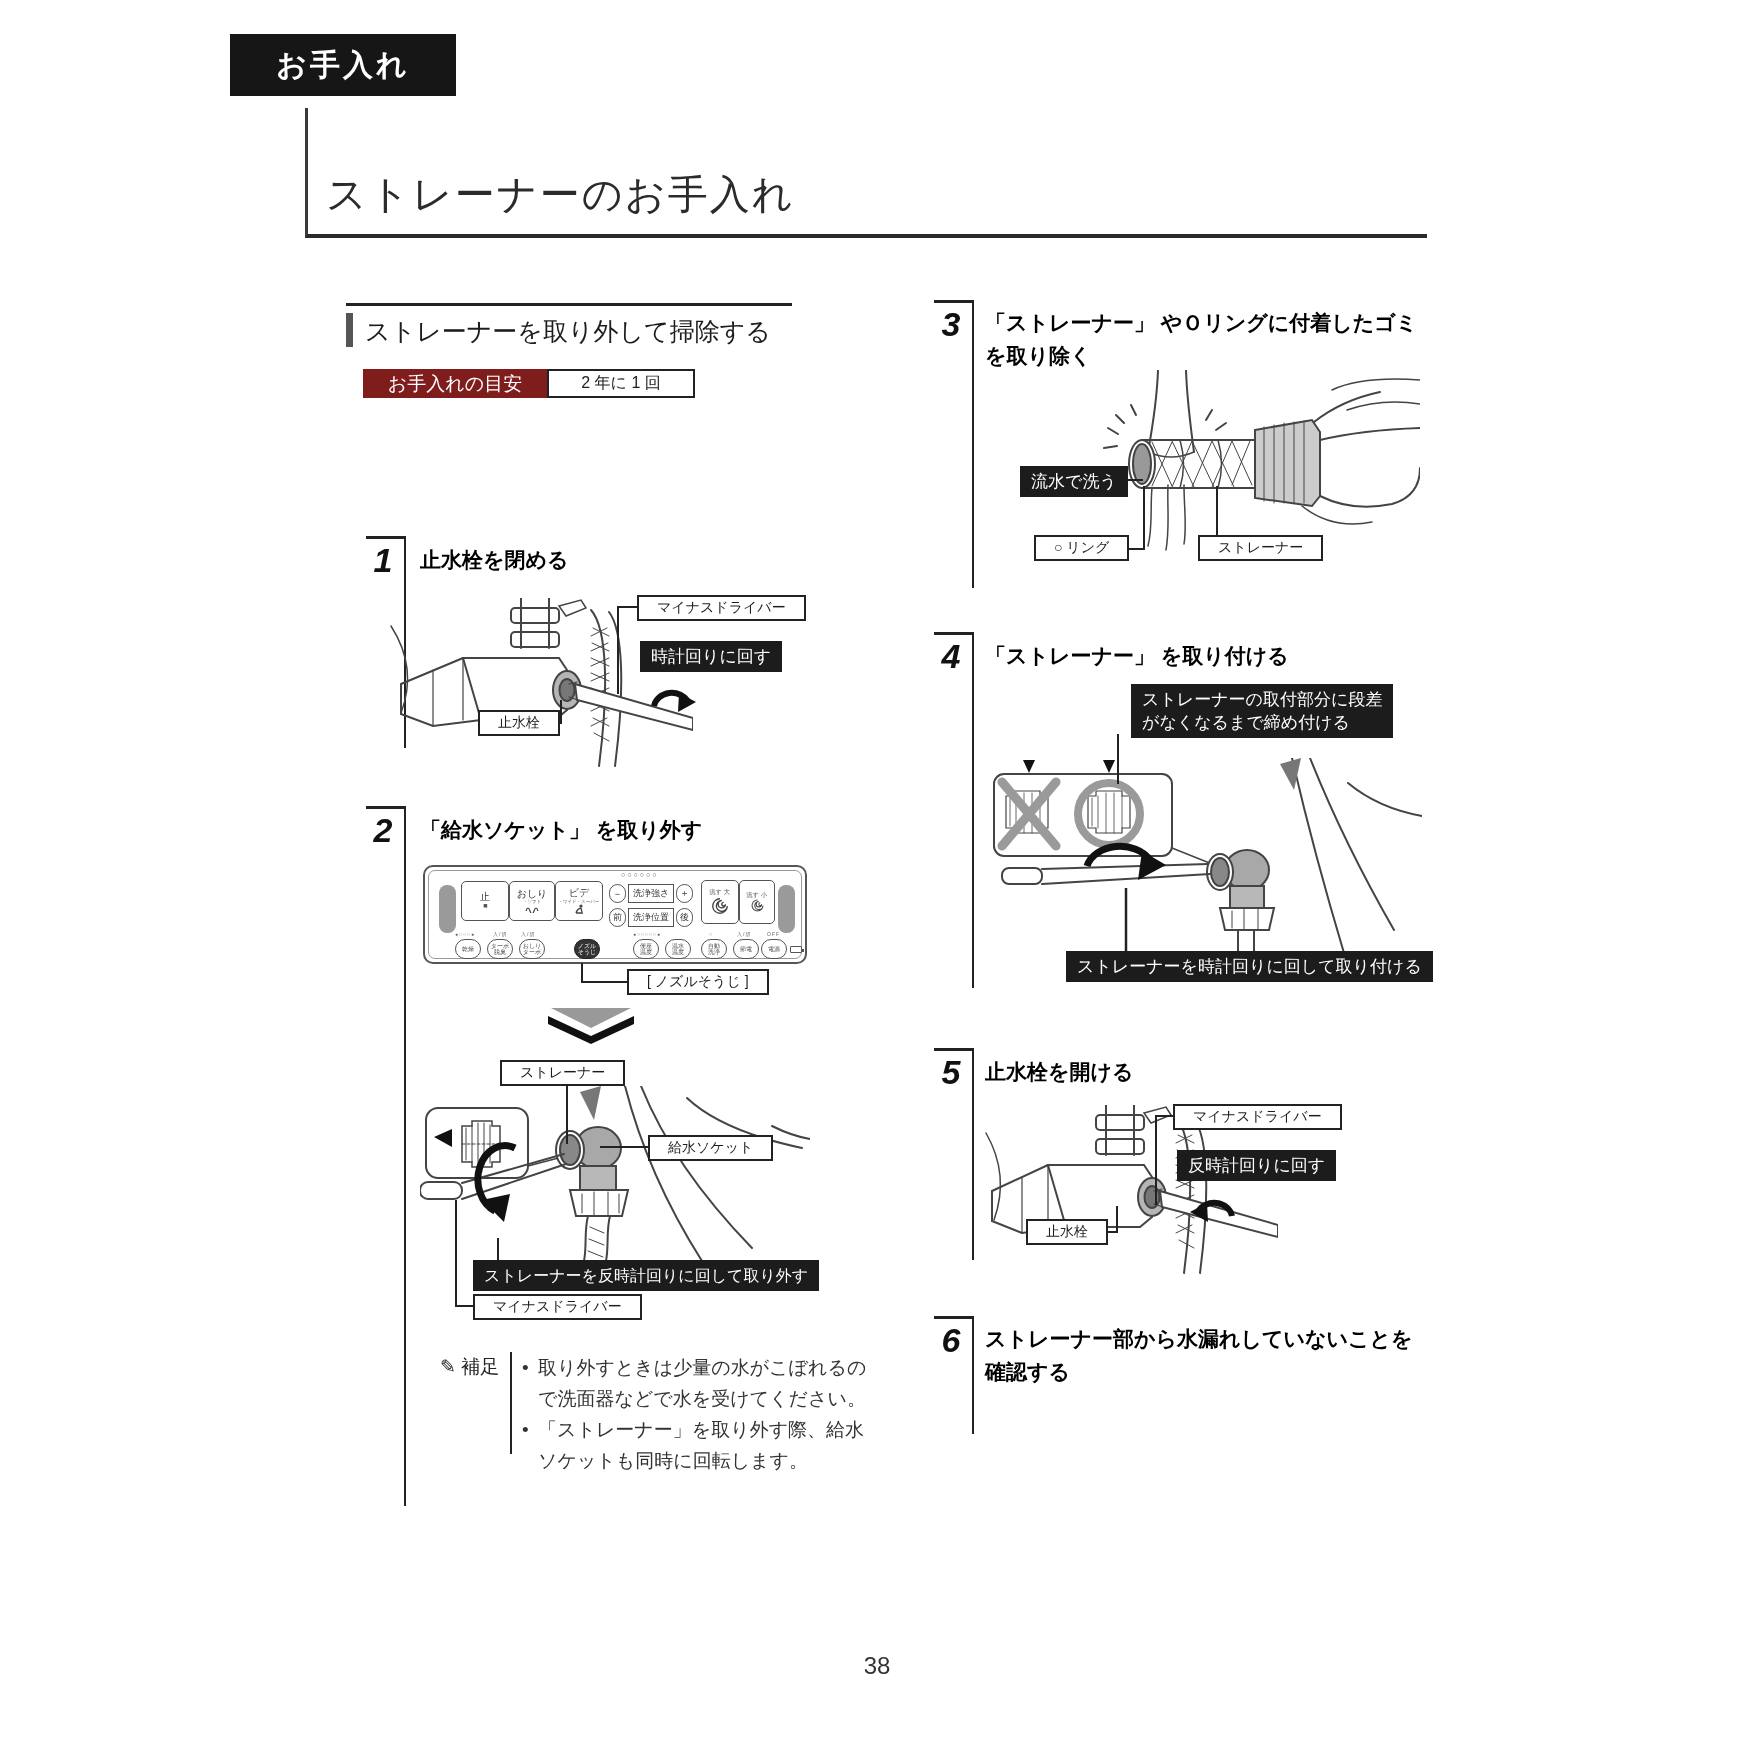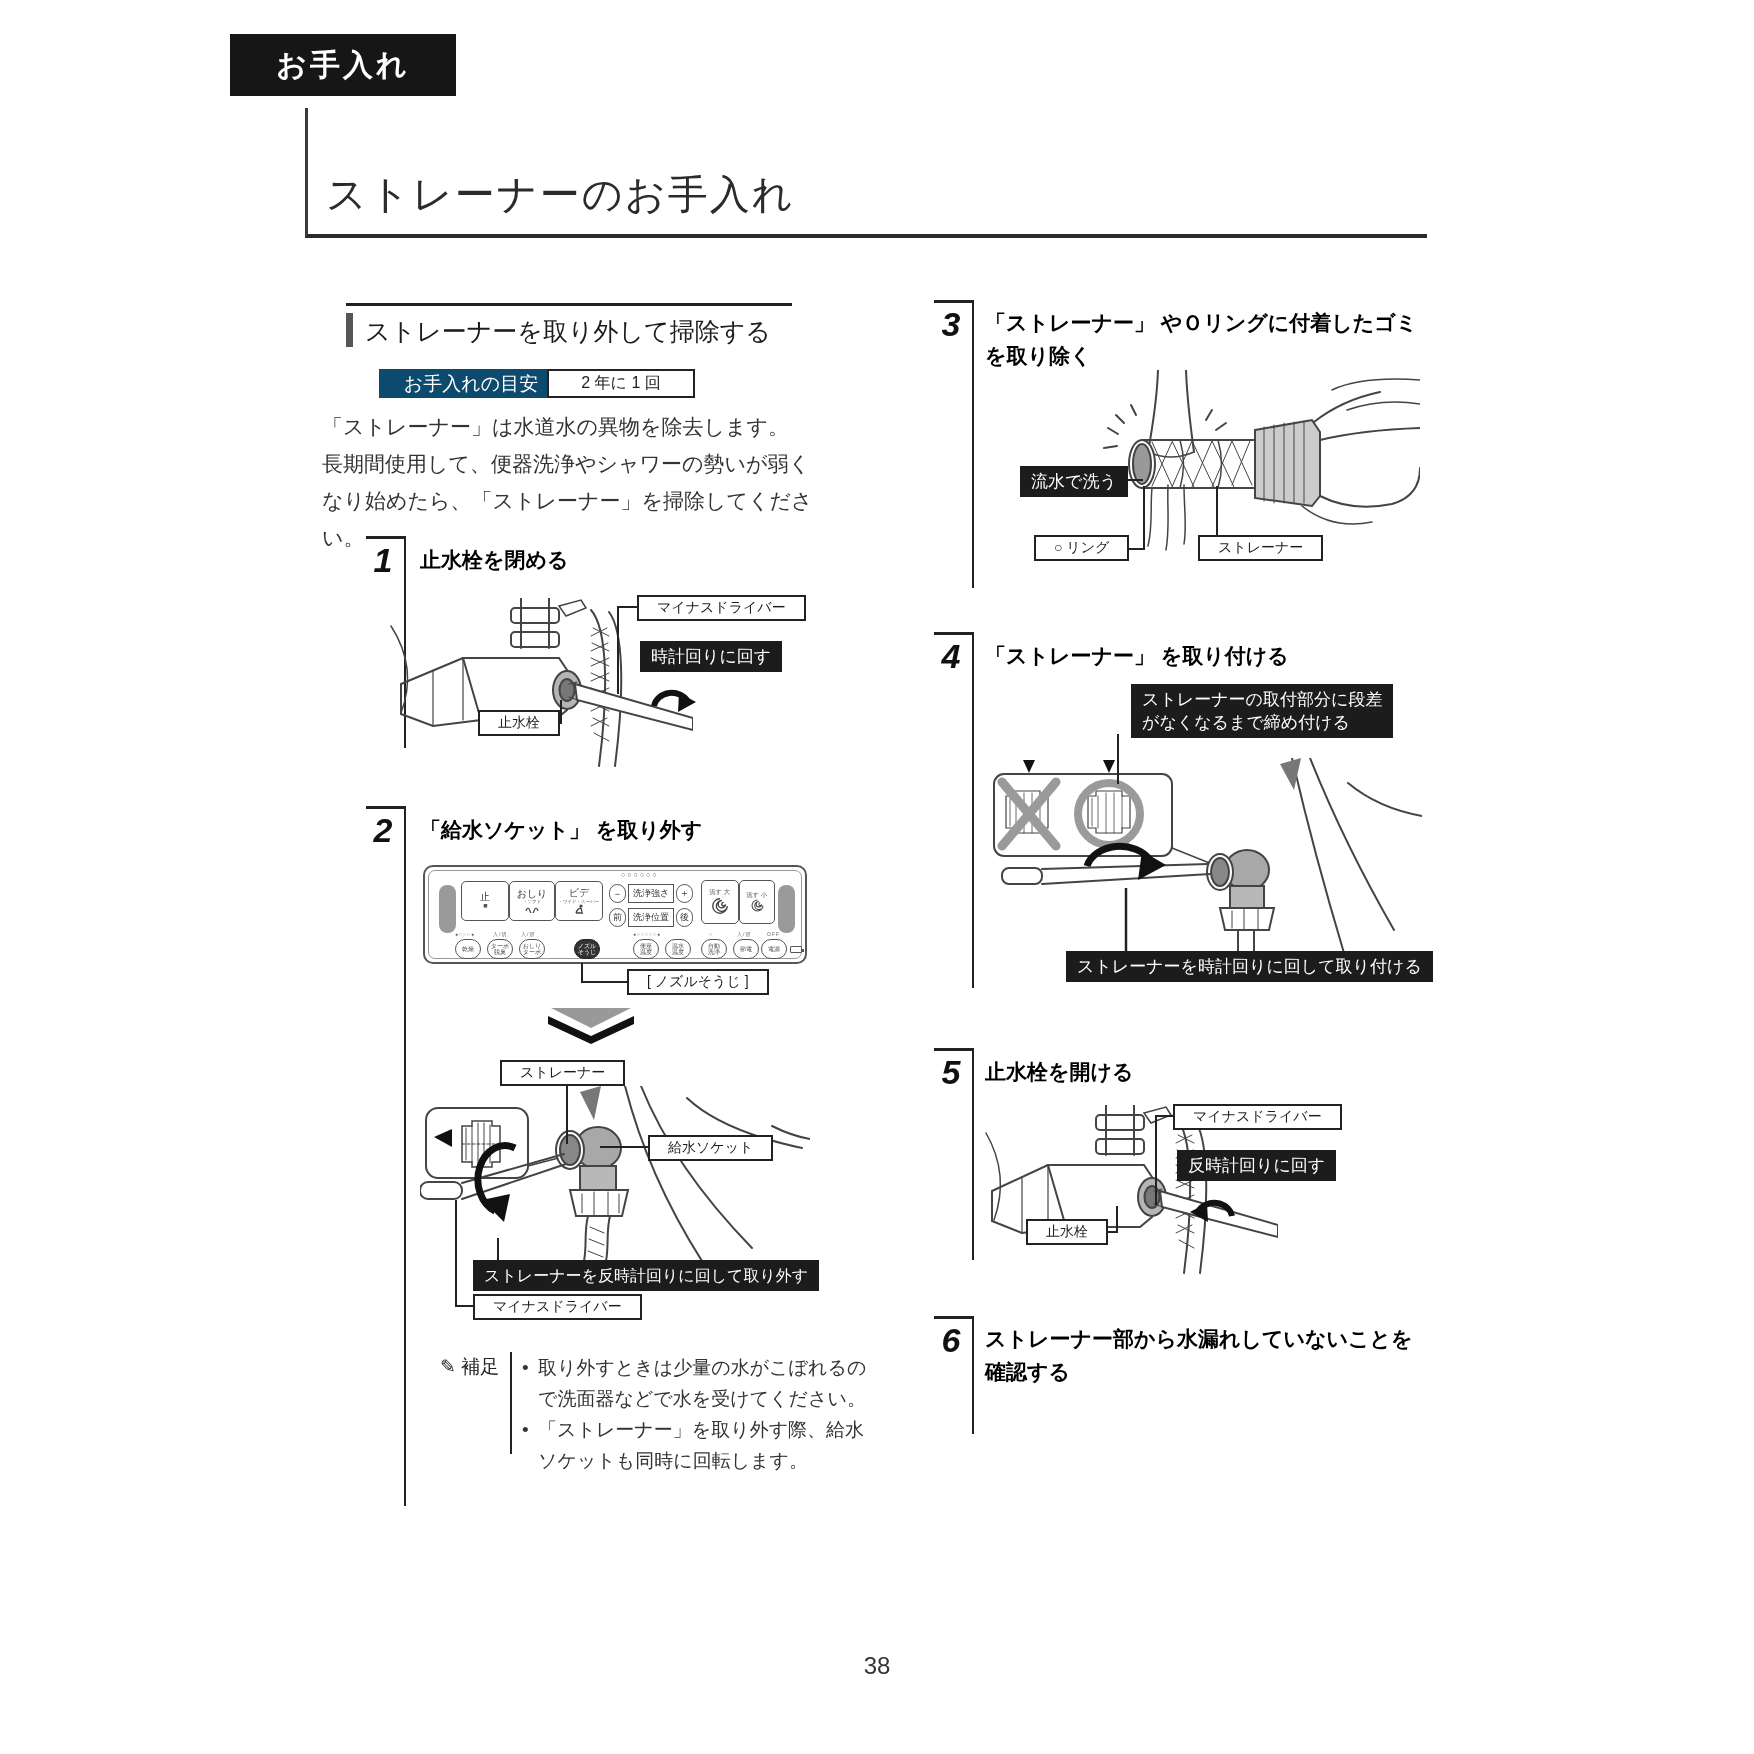--- a/index.html
+++ b/index.html
@@ -6,21 +6,21 @@
   *{box-sizing:border-box;font-family:"Liberation Sans",sans-serif;}
   #page{position:relative;width:1754px;height:1754px;background:#ffffff;overflow:hidden;color:#222;}
   .abs{position:absolute;}
   .tag{background:#161616;color:#fff;font-weight:bold;font-size:30px;letter-spacing:3px;
        display:flex;align-items:center;justify-content:center;}
   .doc-header{border-left:3px solid #3a3a3a;border-bottom:4px solid #2a2a2a;}
   .doc-title{position:absolute;left:18px;bottom:12px;font-size:40px;letter-spacing:2px;color:#2b2b2b;white-space:nowrap;}
   .sec-head{border-top:3px solid #222;display:flex;align-items:flex-start;padding-top:7px;}
   .sec-bar{width:7px;height:34px;background:#555;margin-right:12px;flex:none;}
   .sec-text{font-size:25px;font-weight:500;color:#1c1c1c;white-space:nowrap;padding-top:2px;}
-  .meta-label{background:#0c4a6e;color:#fff;font-size:19px;display:flex;align-items:center;justify-content:center;margin-left:16px;}
+  .meta-label{background:#7f1d1d;color:#fff;font-size:19px;display:flex;align-items:center;justify-content:center;}
   .meta-value{border:2.5px solid #222;font-size:16px;font-weight:500;display:flex;align-items:center;justify-content:center;background:#fff;}
   .intro{font-size:21px;line-height:37px;color:#333;white-space:pre-line;}
   .step-topline{height:3px;background:#222;}
   .step-vline{width:2px;background:#222;}
   .step-num{width:38px;text-align:center;font-size:34px;font-weight:bold;font-style:italic;color:#111;}
   .step-title{font-weight:bold;font-size:21px;color:#000;line-height:33px;}
   .callout{position:absolute;border:2.5px solid #222;background:#fff;font-size:14px;font-weight:500;
            padding:2px 18px;white-space:nowrap;color:#1c1c1c;z-index:5;}
   .callout-dark{position:absolute;background:#1c1c1c;color:#fff;font-size:17px;font-weight:500;
            padding:4px 11px;white-space:nowrap;z-index:5;line-height:23px;}
@@ -72,23 +72,20 @@
     <div class="sec-text">ストレーナーを取り外して掃除する</div>
   </div>
 
   <div class="abs meta-label" style="left:363px;top:369px;width:184px;height:29px;">
     <span>お手入れの目安</span>
   </div>
   <div class="abs meta-value" style="left:547px;top:369px;width:148px;height:29px;">
     <span>2 年に 1 回</span>
   </div>
 
-  <div class="abs intro" style="left:322px;top:408px;width:500px;">「ストレーナー」は水道水の異物を除去します。
-長期間使用して、便器洗浄やシャワーの勢いが弱く
-なり始めたら、「ストレーナー」を掃除してください。</div>
 
   <div class="abs step-topline" style="left:366px;top:536px;width:40px;"></div>
   <div class="abs step-vline" style="left:404px;top:536px;height:212px;"></div>
   <div class="abs step-num" style="left:364px;top:541px;">1</div>
   <div class="abs step-title" style="left:420px;top:543px;">止水栓を閉める</div>
 
   <svg class="abs" style="left:363px;top:598px;" width="330" height="170" viewBox="0 0 330 170">
     <g fill="none" stroke="#444" stroke-width="2" stroke-linecap="round">
       <path d="M28,28 Q55,70 38,115" stroke-width="1.5"></path>
       <path d="M158,0 V50 M186,0 V50"></path>

